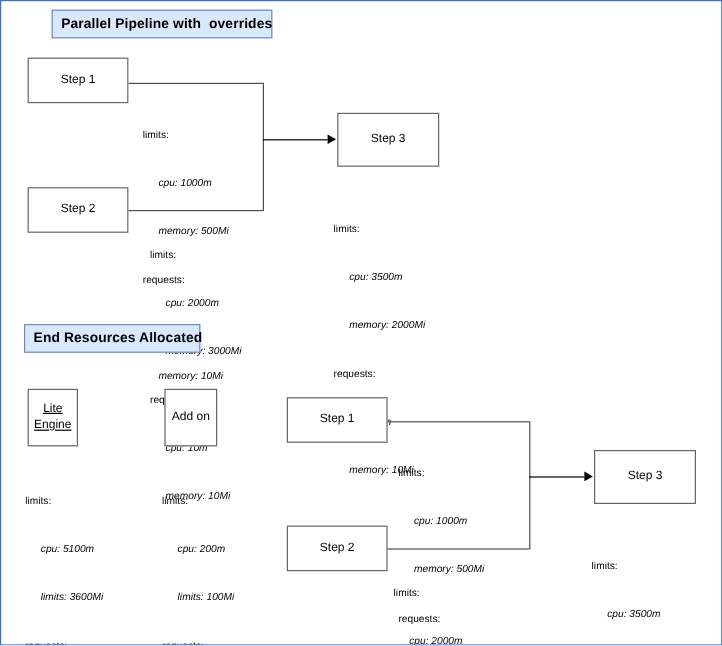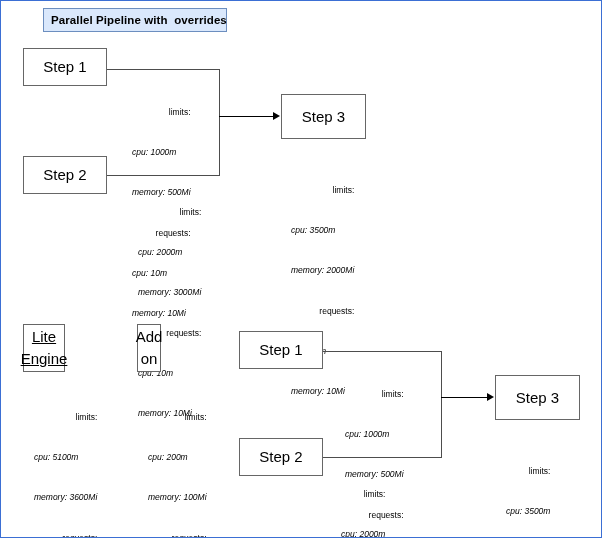--- a/index.html
+++ b/index.html
@@ -35,39 +35,38 @@
   }
   .node {
     position: absolute;
     background: #ffffff;
     border: 1px solid #666666;
     box-sizing: border-box;
     display: flex;
     align-items: center;
     justify-content: center;
     text-align: center;
-    font-size: 15px;
+    font-size: 10px;
     color: #000000;
     line-height: 1.45;
   }
   .res-block {
     position: absolute;
     font-size: 8.5px;
     color: #000000;
     line-height: 1.58;
     white-space: pre;
   }
   .res-block .ind {
     padding-left: 13px;
     display: block;
     font-style: italic;
   }
   .res-block .hdr {
     display: block;
-    text-align: right;
   }
   .edge {
     position: absolute;
     background: #000000;
   }
   .edge-h { height: 1px; }
   .edge-v { width: 1px; }
   .edge-gray { background: #4d4d4d; }
   .arrow-head {
     position: absolute;
@@ -117,53 +116,54 @@
 
   <div class="res-block" style="left:277px; top:156px;">
     <span class="hdr">limits:</span>
     <span class="ind">cpu: 3500m</span>
     <span class="ind">memory: 2000Mi</span>
     <span class="hdr">requests:</span>
     <span class="ind">cpu: 10m</span>
     <span class="ind">memory: 10Mi</span>
   </div>
 
+  <div class="section-title" style="left:19px; top:269px; width:147px; height:24px;">End Resources Allocated</div>
 
   <div class="node" style="left:22px; top:323px; width:42px; height:48px; flex-direction:column;text-decoration:underline;">
     <span>Lite</span>
     <span>Engine</span>
   </div>
 
-  <div class="node" style="left:136px; top:323px; width:24px; height:48px;">Add on</div>
+  <div class="node" style="left:136px; top:323px; width:44px; height:48px;">Add on</div>
 
   <div class="node" style="left:238px; top:330px; width:84px; height:38px;">Step 1</div>
 
   <div class="node" style="left:238px; top:437px; width:84px; height:38px;">Step 2</div>
 
   <div class="node" style="left:494px; top:374px; width:85px; height:45px;">Step 3</div>
 
   <div class="edge edge-h edge-gray" style="left:322px; top:350px; width:118px;"></div>
   <div class="edge edge-h edge-gray" style="left:322px; top:456px; width:118px;"></div>
   <div class="edge edge-v edge-gray" style="left:440px; top:350px; height:107px;"></div>
   <div class="edge edge-h" style="left:440px; top:396px; width:46px;"></div>
   <div class="arrow-head" style="left:486px; top:392px;"></div>
 
   <div class="res-block" style="left:20px; top:383px;">
     <span class="hdr">limits:</span>
     <span class="ind">cpu: 5100m</span>
-    <span class="ind">memory: 3600Mi</span>
+    <span class="ind">limits: 3600Mi</span>
     <span class="hdr">requests:</span>
     
     
   </div>
 
   <div class="res-block" style="left:134px; top:383px;">
     <span class="hdr">limits:</span>
     <span class="ind">cpu: 200m</span>
-    <span class="ind">memory: 100Mi</span>
+    <span class="ind">limits: 100Mi</span>
     <span class="hdr">requests:</span>
     
     
   </div>
 
   <div class="res-block" style="left:331px; top:360px;">
     <span class="hdr">limits:</span>
     <span class="ind">cpu: 1000m</span>
     <span class="ind">memory: 500Mi</span>
     <span class="hdr">requests:</span>

